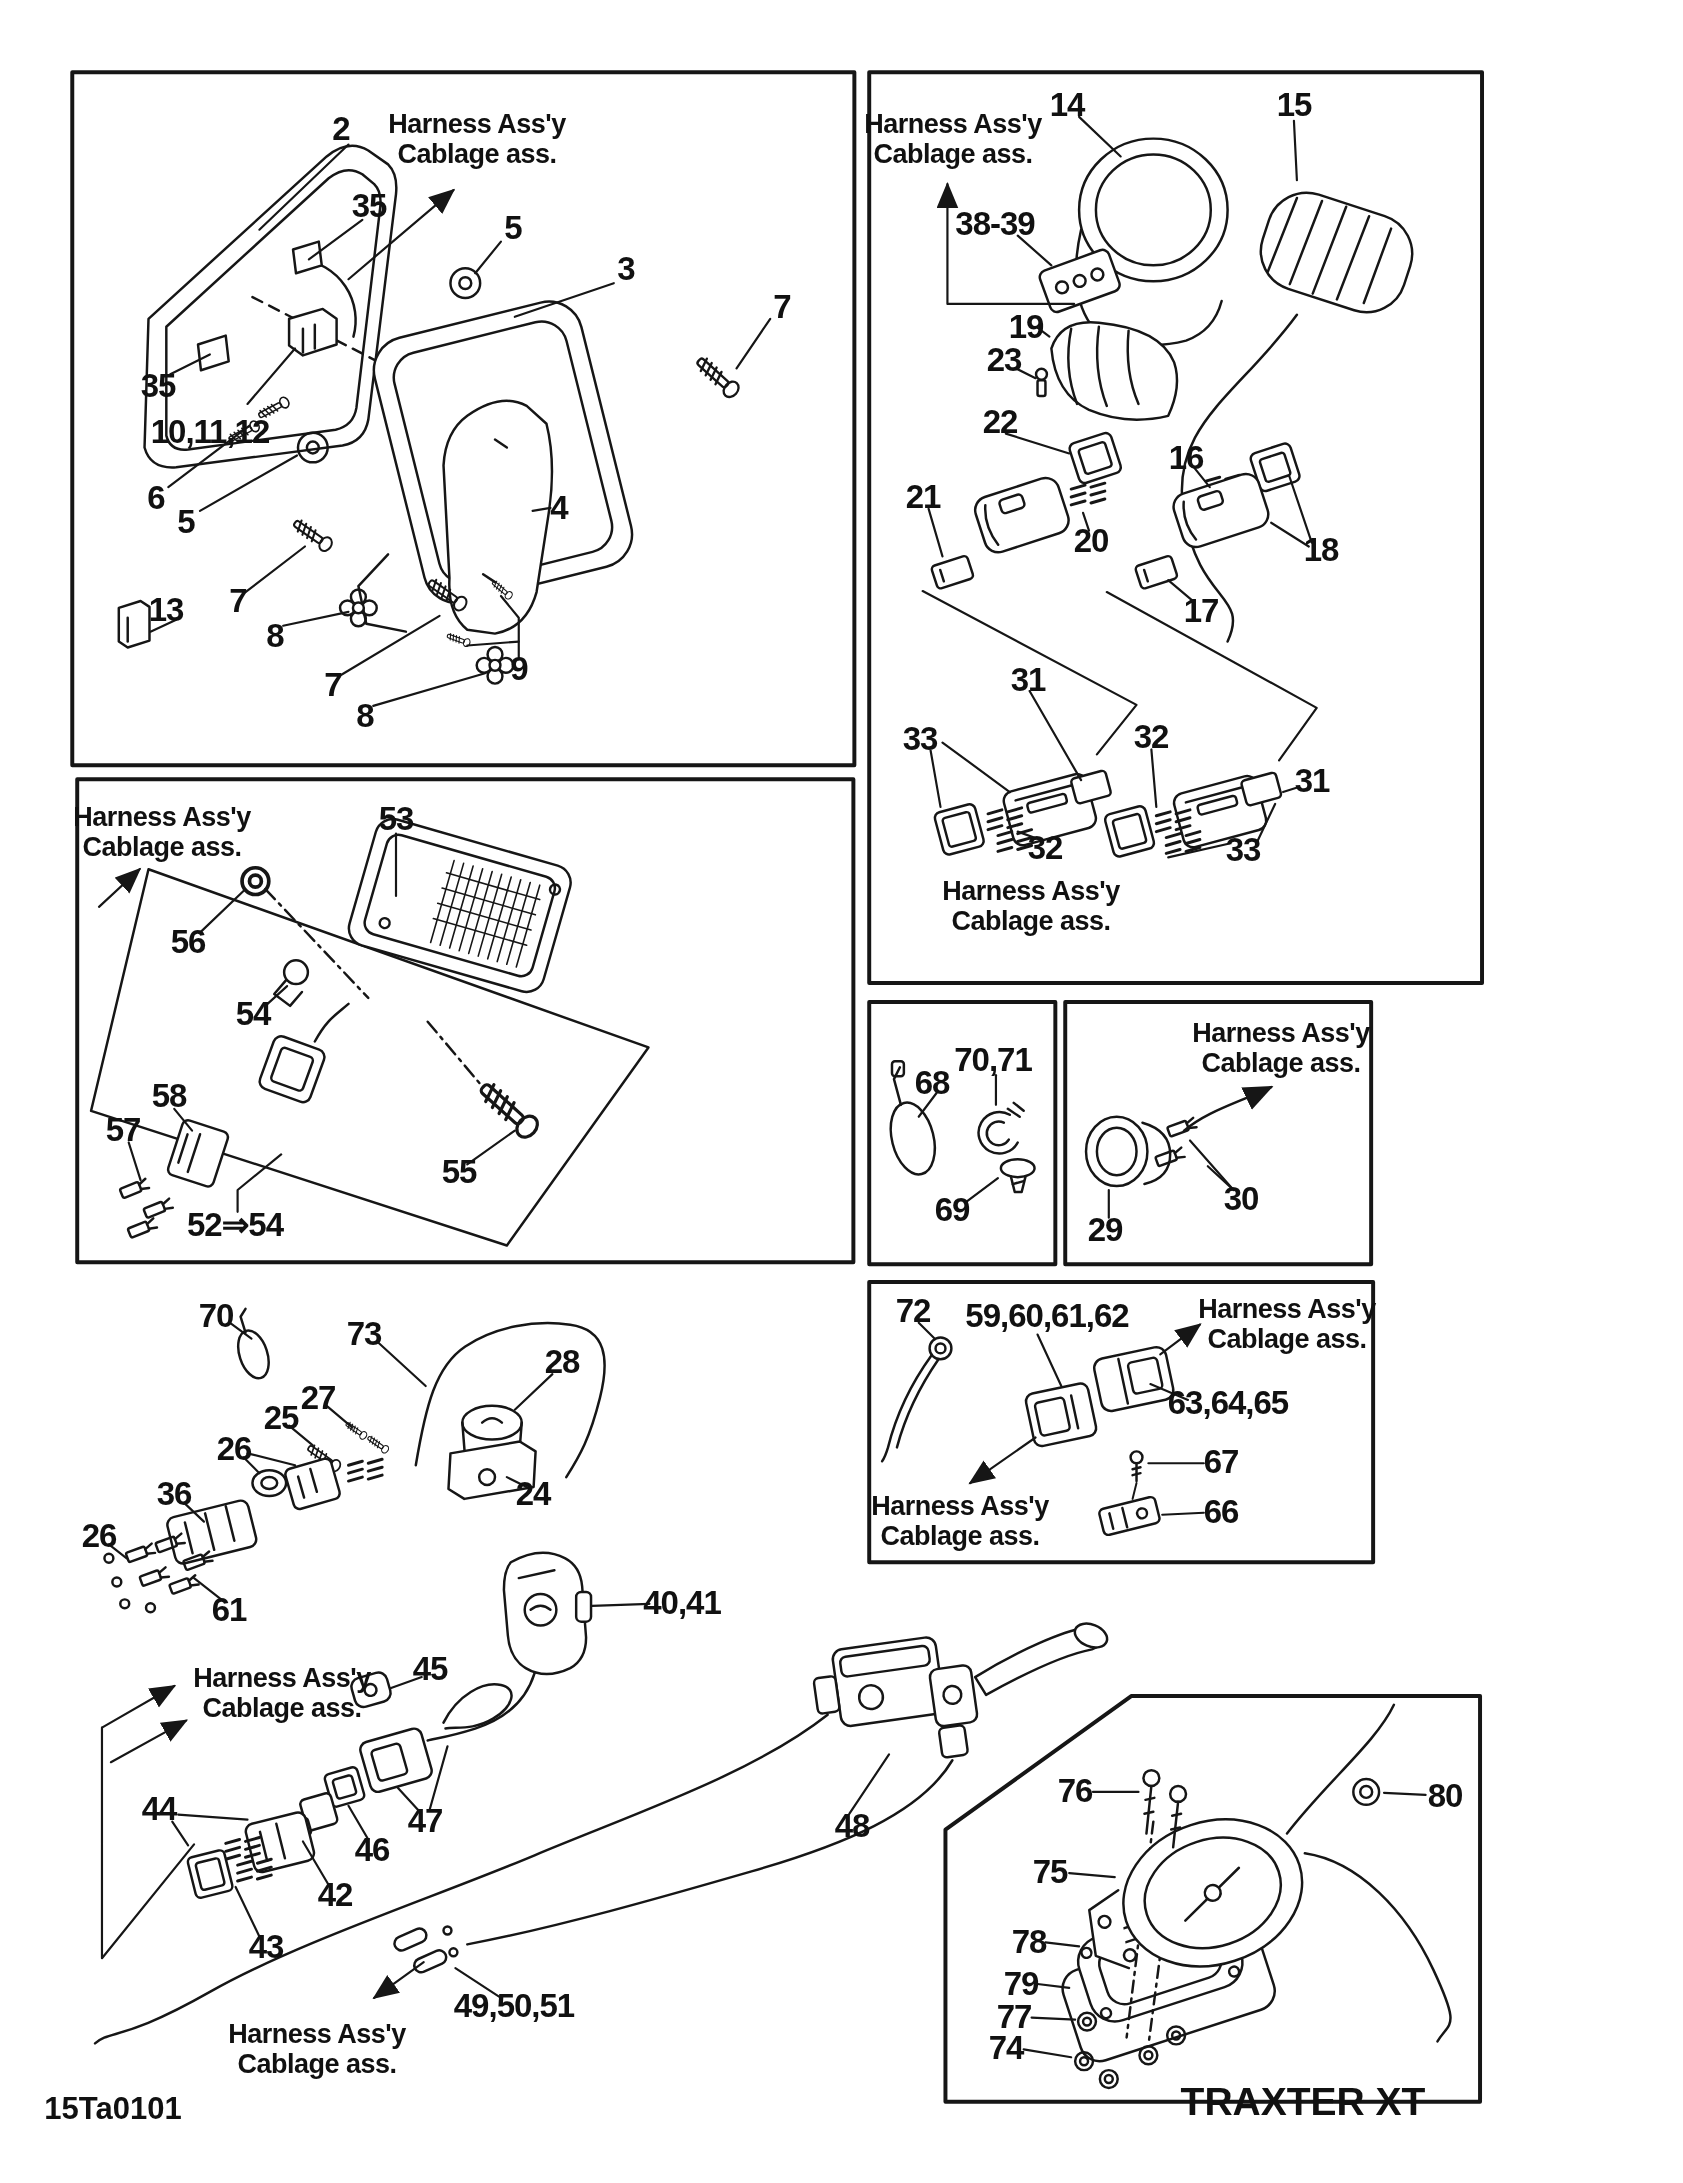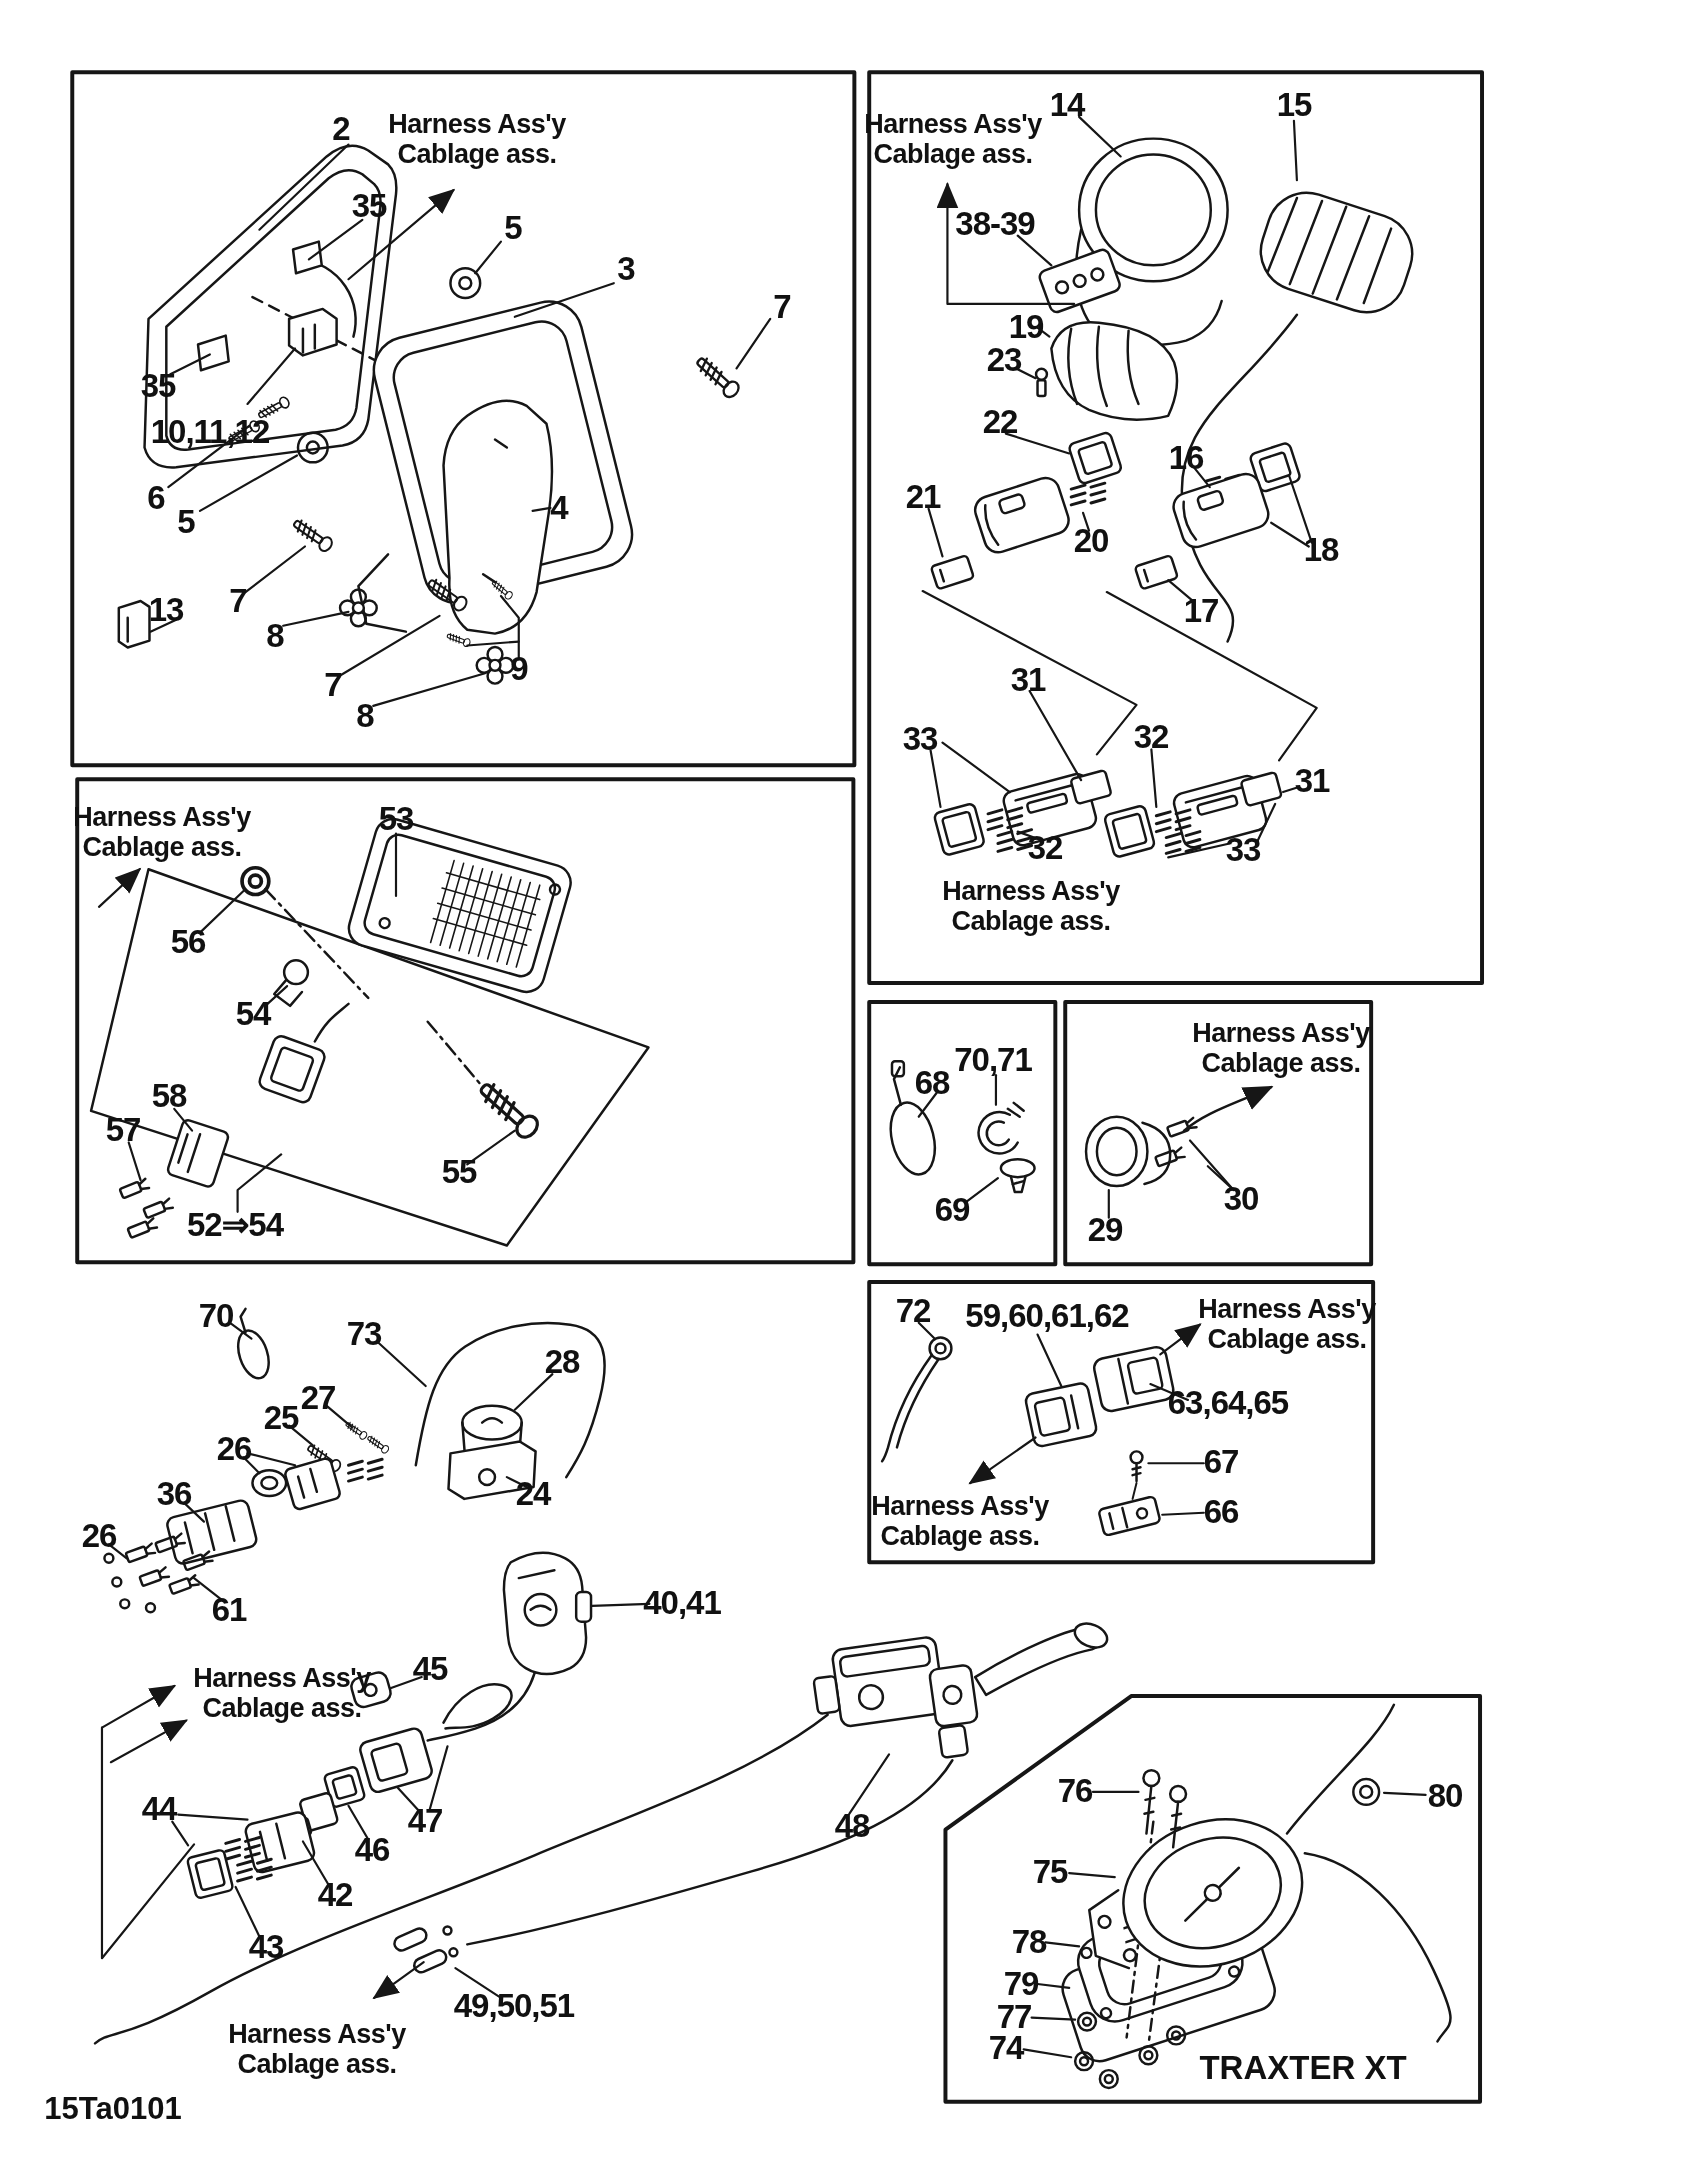--- a/index.html
+++ b/index.html
@@ -18,21 +18,21 @@
     color:#111;
     font-weight:700;
     font-size:33px;
     letter-spacing:-1px;
     white-space:pre-line;
     text-align:center;
     line-height:1.1;
   }
   .part-label.harness{font-size:27px;letter-spacing:-0.5px;}
   .part-label.small{font-size:31px;font-weight:700;letter-spacing:0;}
-  .part-label.model{font-size:33px;letter-spacing:0;}
+  .part-label.model{font-size:39px;letter-spacing:0;margin-top:34px;}
 </style>
 </head>
 <body>
 
 <div id="page">
 
   <svg id="art" viewBox="0 0 1700 2206" xmlns="http://www.w3.org/2000/svg" fill="none" stroke="#161616" stroke-width="2.5" stroke-linecap="round" stroke-linejoin="round">
 
     <defs>
       <marker id="ah" markerWidth="13" markerHeight="11" refX="11" refY="5" orient="auto">

